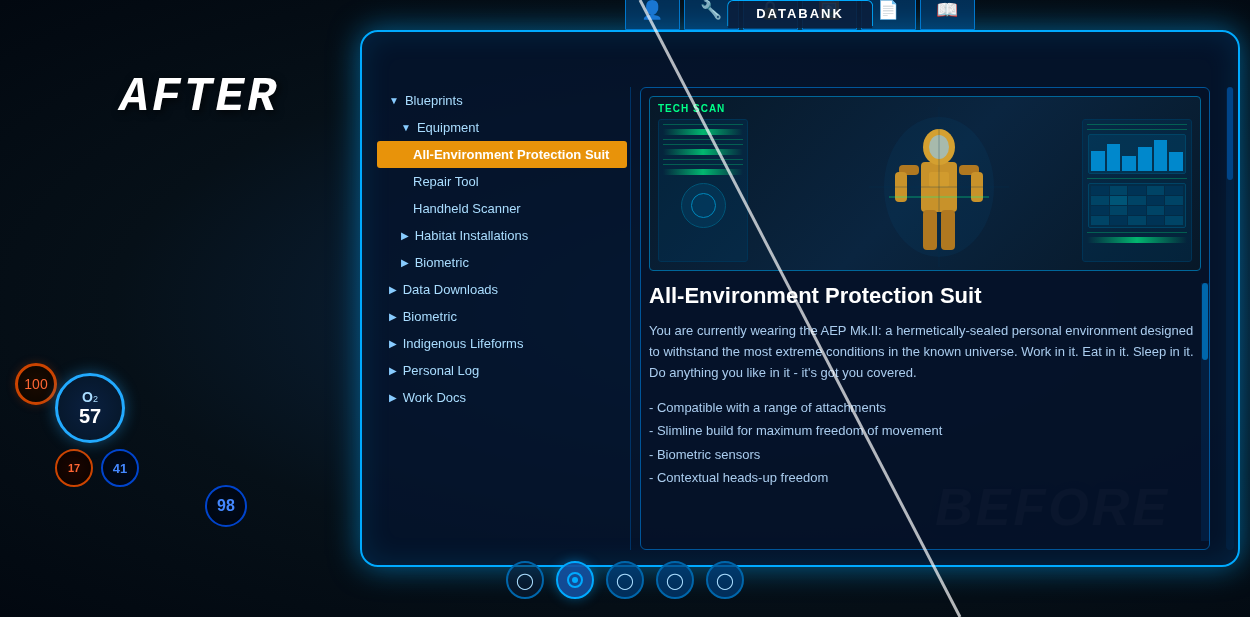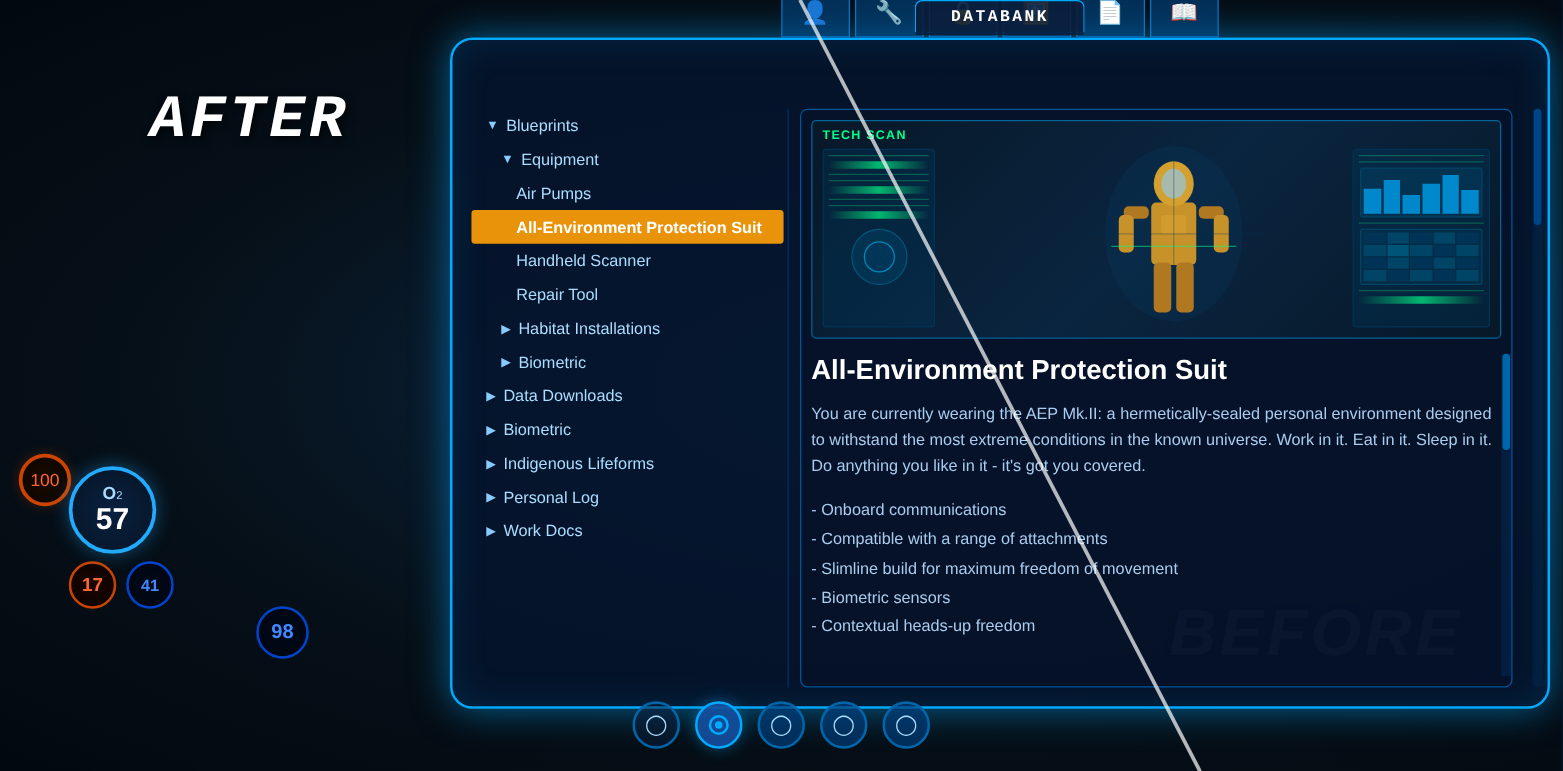--- a/index.html
+++ b/index.html
@@ -330,43 +330,40 @@
 
   <div class="top-nav" style="top:-42px;">
     <div class="top-nav-icon">👤</div>
     <div class="top-nav-icon">🔧</div>
     <div class="top-nav-icon">🔒</div>
     <div class="top-nav-icon">🖼️</div>
     <div class="top-nav-icon">📄</div>
     <div class="top-nav-icon">📖</div>
   </div>
 
-  <div class="databank-tab" style="top:-32px; left:50%; transform:translateX(-50%);font-family:Liberation Mono, monospace;">DATABANK</div>
+  <div class="databank-tab" style="top:-32px; left:50%; transform:translateX(-50%);">DATABANK</div>
 
   <div class="sidebar">
 
     <div class="tree-item">
       <span class="arrow">▼</span>
       <span>Blueprints</span>
     </div>
     <div class="tree-item indent1">
       <span class="arrow">▼</span>
       <span>Equipment</span>
     </div>
-    <div class="tree-item indent2">
-      <span>Air Pumps</span>
-    </div>
     <div class="tree-item indent2 active">
       <span>All-Environment Protection Suit</span>
     </div>
     <div class="tree-item indent2">
+      <span>Repair Tool</span>
+    </div>
+    <div class="tree-item indent2">
       <span>Handheld Scanner</span>
-    </div>
-    <div class="tree-item indent2">
-      <span>Repair Tool</span>
     </div>
     <div class="tree-item indent1">
       <span class="arrow">▶</span>
       <span>Habitat Installations</span>
     </div>
     <div class="tree-item indent1">
       <span class="arrow">▶</span>
       <span>Biometric</span>
     </div>
     <div class="tree-item">
@@ -476,21 +473,20 @@
         </div>
         <div class="scan-line"></div>
         <div class="scan-line-green"></div>
       </div>
     </div>
 
     <div class="content-text">
       <div class="content-title">All-Environment Protection Suit</div>
       <div class="content-body">You are currently wearing the AEP Mk.II: a hermetically-sealed personal environment designed to withstand the most extreme conditions in the known universe. Work in it. Eat in it. Sleep in it. Do anything you like in it - it's got you covered.</div>
       <div class="content-features">
-        <div>- Onboard communications</div>
         <div>- Compatible with a range of attachments</div>
         <div>- Slimline build for maximum freedom of movement</div>
         <div>- Biometric sensors</div>
         <div>- Contextual heads-up freedom</div>
       </div>
     </div>
 
     <div style="position:absolute; right:0; top:195px; bottom:8px; width:8px; background:rgba(0,60,120,0.3);">
       <div style="position:absolute; top:0; left:1px; width:6px; height:30%; background:#0066aa; border-radius:3px;"></div>
     </div>
@@ -503,25 +499,25 @@
 
 <div style="position:absolute; left:55px; bottom:130px;">
 
   <div style="position:absolute; left:-40px; top:-10px; width:42px; height:42px; border-radius:50%; border:3px solid #cc4400; background:radial-gradient(circle, #1a0a00 0%, #0a0500 100%); display:flex; align-items:center; justify-content:center; color:#ff6633; font-size:14px; font-weight:normal; box-shadow:0 0 10px #cc440044;">100</div>
 
   <div class="hud-circle-large">
     <div style="display:flex; align-items:baseline;">
       <span style="color:#aaddff; font-size:14px; font-weight:bold;">O</span>
       <span style="color:#aaddff; font-size:9px;">2</span>
     </div>
-    <div style="color:#ffffff; font-size:24px; font-weight:bold;">57</div>
+    <div style="color:#ffffff; font-size:20px; font-weight:bold;">57</div>
   </div>
 
   <div style="display:flex; gap:8px; margin-top:6px; justify-content:center;">
-    <div style="width:38px; height:38px; border-radius:50%; border:2px solid #cc4400; background:radial-gradient(circle, #1a0500 0%, #0a0200 100%); display:flex; align-items:center; justify-content:center; color:#ff6633; font-size:15px; font-weight:bold;">17</div>
+    <div style="width:38px; height:38px; border-radius:50%; border:2px solid #cc4400; background:radial-gradient(circle, #1a0500 0%, #0a0200 100%); display:flex; align-items:center; justify-content:center; color:#ff6633; font-size:11px; font-weight:bold;">17</div>
     <div style="width:38px; height:38px; border-radius:50%; border:2px solid #0044cc; background:radial-gradient(circle, #000a1a 0%, #000510 100%); display:flex; align-items:center; justify-content:center; color:#4488ff; font-size:13px; font-weight:bold;">41</div>
   </div>
 </div>
 
 <div style="position:absolute; left:205px; bottom:90px; width:42px; height:42px; border-radius:50%; border:2px solid #0044cc; background:radial-gradient(circle, #000a1a 0%, #000510 100%); display:flex; align-items:center; justify-content:center; color:#4488ff; font-size:16px; font-weight:bold;">98</div>
 
 <div class="bottom-nav">
   <div class="bottom-dot" style="background:rgba(10,30,60,0.5);">◯</div>
   <div class="bottom-dot active">
     <svg width="18" height="18" viewBox="0 0 18 18">

